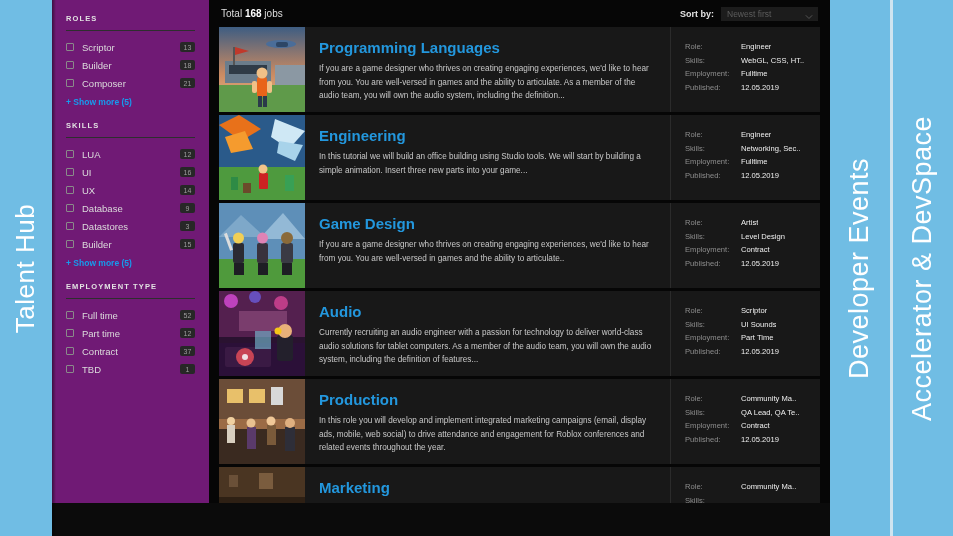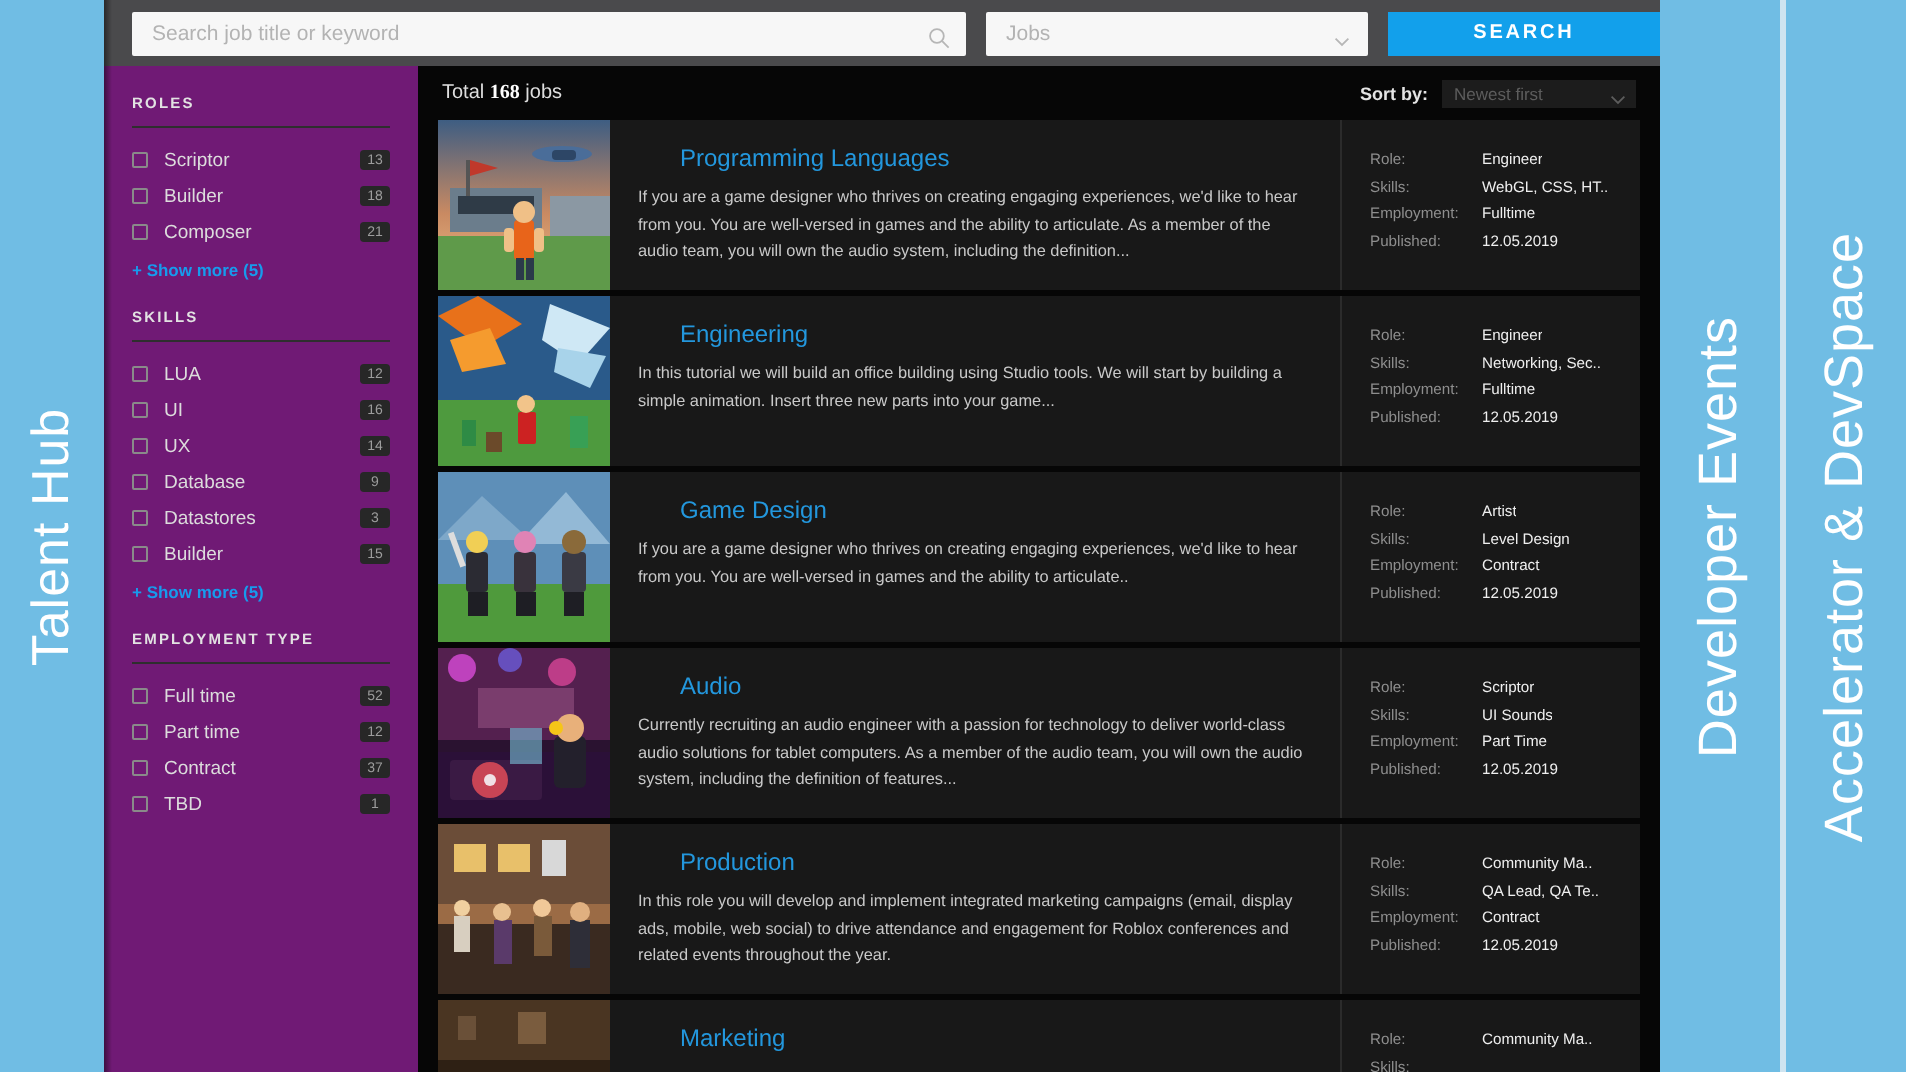--- a/index.html
+++ b/index.html
@@ -169,21 +169,21 @@
     padding: 0 10px 0 10px;
     position: relative;
     overflow: hidden;
   }
   #main-head {
     display: flex; align-items: center; justify-content: space-between;
     height: 27px;
     padding: 0 2px;
   }
   #total-jobs { color: #dedede; font-size: 10px; }
-  #total-jobs b { color: #ffffff; font-weight: bold; font-family: Liberation Serif, serif; }
+  #total-jobs b { color: #ffffff; font-weight: bold; }
   .sortwrap { display: flex; align-items: center; gap: 7px; }
   #sort-label { color: #e4e4e4; font-size: 9px; font-weight: bold; }
   #sort-select {
     position: relative;
     width: 97px; height: 14px;
     background: #1c1c1c;
     display: flex; align-items: center;
     padding: 0 15px 0 6px;
     font-size: 8.5px; color: #5d5d5d;
     cursor: pointer;
@@ -206,25 +206,24 @@
     overflow: hidden;
   }
   .job-thumb svg { display: block; width: 86px; height: 85px; }
   .job-main {
     flex: 1 1 auto;
     padding: 12px 14px 0 14px;
     min-width: 0;
   }
   .job-title {
     color: #2397dd;
-    font-size: 12px;
-    font-weight: normal;
+    font-size: 15px;
+    font-weight: bold;
     margin-bottom: 6px;
     cursor: pointer;
-    margin-left: 21px;
   }
   .job-desc {
     color: #c9c9c9;
     font-size: 8.2px;
     line-height: 1.65;
   }
   .job-meta {
     flex: 0 0 150px;
     border-left: 1px solid #2b2b2b;
     padding: 13px 8px 0 14px;
@@ -245,42 +244,20 @@
   <div class="vpanel" id="vp-dev">
     <span class="vlabel">Developer Events</span>
   </div>
   <div class="vp-sep" id="vp-sep1"></div>
   <div class="vpanel" id="vp-acc">
     <span class="vlabel">Accelerator &amp; DevSpace</span>
   </div>
 
   <div id="app">
 
-    <div id="searchbar">
-      <div class="search-field">
-        <input type="text" id="kw" placeholder="Search job title or keyword" style="">
-        <span class="search-icon">
-          <svg viewBox="0 0 16 16">
-              <circle cx="6.5" cy="6.5" r="5" fill="none" stroke="#b6b6b6" stroke-width="1.3"></circle>
-              <line x1="10.3" y1="10.3" x2="15" y2="15" stroke="#b6b6b6" stroke-width="1.3"></line>
-            </svg>
-        </span>
-      </div>
-
-      <div class="select-field">
-        <span>Jobs</span>
-        <span class="caret">
-          <svg viewBox="0 0 10 6">
-              <polyline points="1,1 5,5 9,1" fill="none" stroke="#b6b6b6" stroke-width="1.1"></polyline>
-            </svg>
-        </span>
-      </div>
-
-      <button id="search-button">SEARCH</button>
-    </div>
 
     <div id="body-wrap">
 
       <aside id="sidebar">
           <div class="facet">
             <div class="facet-title">ROLES</div>
             <div class="facet-row">
               <span class="cb"></span>
               <span class="facet-label">Scriptor</span>
               <span class="facet-count">13</span>

